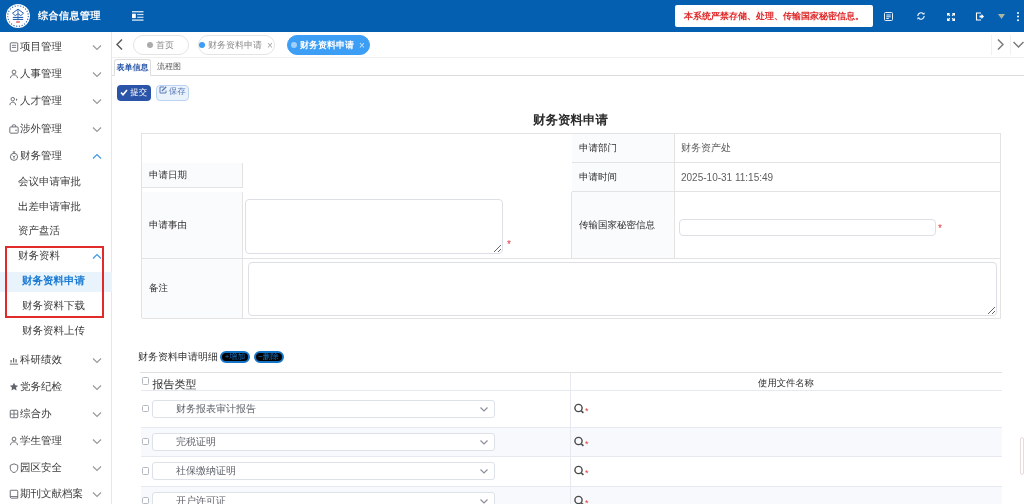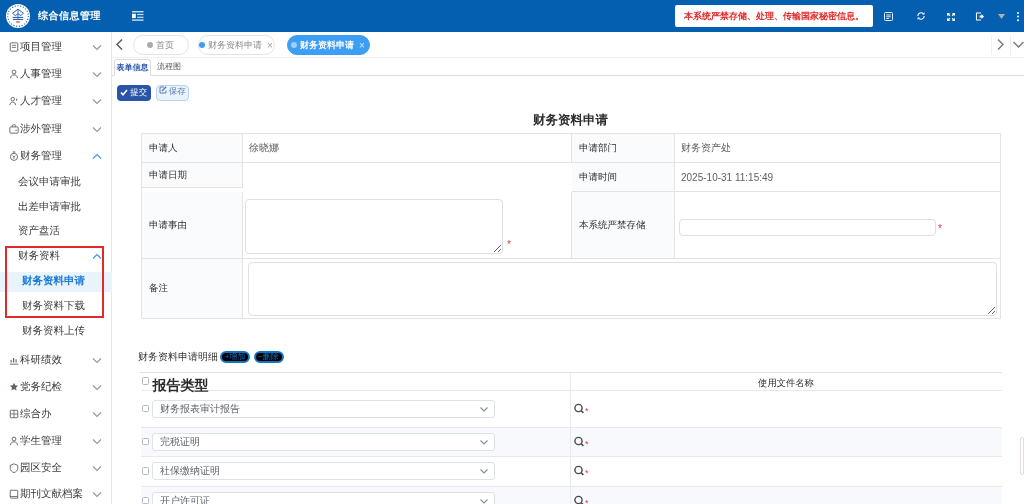--- a/index.html
+++ b/index.html
@@ -43,25 +43,25 @@
 .cell span{position:absolute;left:7px;top:50%;transform:translateY(-50%);white-space:nowrap}
 textarea,input{font-family:"Liberation Sans",sans-serif;border:1px solid #dcdfe6;border-radius:4px;outline:none;background:#fff}
 .star{color:#e23b3b;font-size:10px}
 
 .dtitle{left:138px;top:350px;height:13px;line-height:13px;font-size:10px;color:#333}
 .pbtn{position:absolute;top:350.5px;height:12.5px;border:2px solid #1475c8;border-radius:7px;color:#1475c8;font-size:8px;line-height:8.5px;text-align:center;background:#000000}
 .t2{left:139.5px;top:371.5px;width:862px;border-top:1px solid #e0e0e0;border-left:1px solid #e0e0e0}
 .r2{position:absolute;left:0;width:861px;border-bottom:1px solid #e6e9ef}
 .r2 .c1{position:absolute;left:0;top:0;height:100%;width:430px;border-right:1px solid #e6e9ef}
 .cbx{position:absolute;left:1px;top:50%;margin-top:-4px;width:7.5px;height:7.5px;border:1px solid #b4b8c0;border-radius:1.5px;background:#fff}
-.sel{position:absolute;left:11.5px;top:50%;margin-top:-9px;width:343px;height:18px;border:1px solid #dde1e8;border-radius:3px;background:#fff;font-size:10px;color:#5a5e66;line-height:16.5px;padding-left:7px}
+.sel{position:absolute;left:11.5px;top:50%;margin-top:-9px;width:343px;height:18px;border:1px solid #dde1e8;border-radius:3px;background:#fff;font-size:10px;color:#5a5e66;line-height:16.5px;padding-left:23px}
 .sel svg{position:absolute;right:6px;top:6px}
 .mag{position:absolute;left:432px;top:50%;margin-top:-6px;width:22px;height:13px}
 .zeb{background:#f7f9fc}
-.hdr{color:#2c2c2c;font-size:14px;font-weight:bold}
+.hdr{color:#2c2c2c;font-size:11px;font-weight:normal}
 </style></head>
 <body>
 <div id="stage">
 
 <div class="abs topbar"></div>
 <svg class="abs" style="left:6px;top:4px" width="24" height="24" viewBox="0 0 24 24">
  <circle cx="12" cy="12" r="12" fill="#fff"></circle>
  <circle cx="12" cy="12" r="10.3" fill="none" stroke="#2a64b4" stroke-width="1.1" stroke-dasharray="1.2 1.6"></circle>
  <circle cx="12" cy="12" r="9" fill="#fff"></circle>
  <path d="M12 5.2 L17.5 9.2 L14.8 11.6 L12 9.8 L9.2 11.6 L6.5 9.2 Z" fill="none" stroke="#2a64b4" stroke-width="1"></path>
@@ -132,26 +132,20 @@
         <path d="M1 3.5l2 2.3L7 1"></path>
       </svg>提交</div>
 <div class="abs btn2"><svg width="8" height="8" viewBox="0 0 8 8" fill="none" stroke="#5d7cb5" stroke-width="1">
         <path d="M7 4.5V7H1V1h4"></path>
         <path d="M3 5L7.2 0.8" stroke-width="1.4"></path>
       </svg>保存</div>
 
 <div class="abs title">财务资料申请</div>
 
 <div class="abs t1">
- <div class="cell lbl" style="left:0;top:0;width:101px;height:28.5px">
-        <span>申请人</span>
-      </div>
- <div class="cell val" style="left:101px;top:0;width:329px;height:28.5px">
-        <span style="left:6px">徐晓娜</span>
-      </div>
  <div class="cell lbl" style="left:430px;top:0;width:103px;height:28.5px">
         <span>申请部门</span>
       </div>
  <div class="cell val" style="left:533px;top:0;width:326px;height:28.5px">
         <span style="left:6px">财务资产处</span>
       </div>
  <div class="cell lbl" style="left:0;top:28.5px;width:101px;height:25px">
         <span>申请日期</span>
       </div>
  <div class="cell lbl" style="left:430px;top:28.5px;width:103px;height:29px">
@@ -161,21 +155,21 @@
         <span style="left:6px">2025-10-31 11:15:49</span>
       </div>
  <div class="cell lbl" style="left:0;top:57.5px;width:101px;height:67px">
         <span>申请事由</span>
       </div>
  <div class="cell val" style="left:101px;top:57.5px;width:329px;height:67px">
    <textarea style="position: absolute; left: 2px; top: 7px; width: 258px; height: 55px;"></textarea>
    <span class="star" style="left:264px;top:auto;bottom:8px;transform:none">*</span>
  </div>
  <div class="cell lbl" style="left:430px;top:57.5px;width:103px;height:67px">
-        <span>本系统严禁存储</span>
+        <span>传输国家秘密信息</span>
       </div>
  <div class="cell val" style="left:533px;top:57.5px;width:326px;height:67px">
    <input style="position: absolute; left: 4px; top: 27px; width: 257px; height: 17px;">
    <span class="star" style="left:263px;top:31px;transform:none">*</span>
  </div>
  <div class="cell lbl" style="left:0;top:124.5px;width:101px;height:60px">
         <span>备注</span>
       </div>
  <div class="cell" style="left:101px;top:124.5px;width:758px;height:60px">
    <textarea style="position: absolute; left: 5px; top: 3px; width: 749px; height: 54px;"></textarea>

